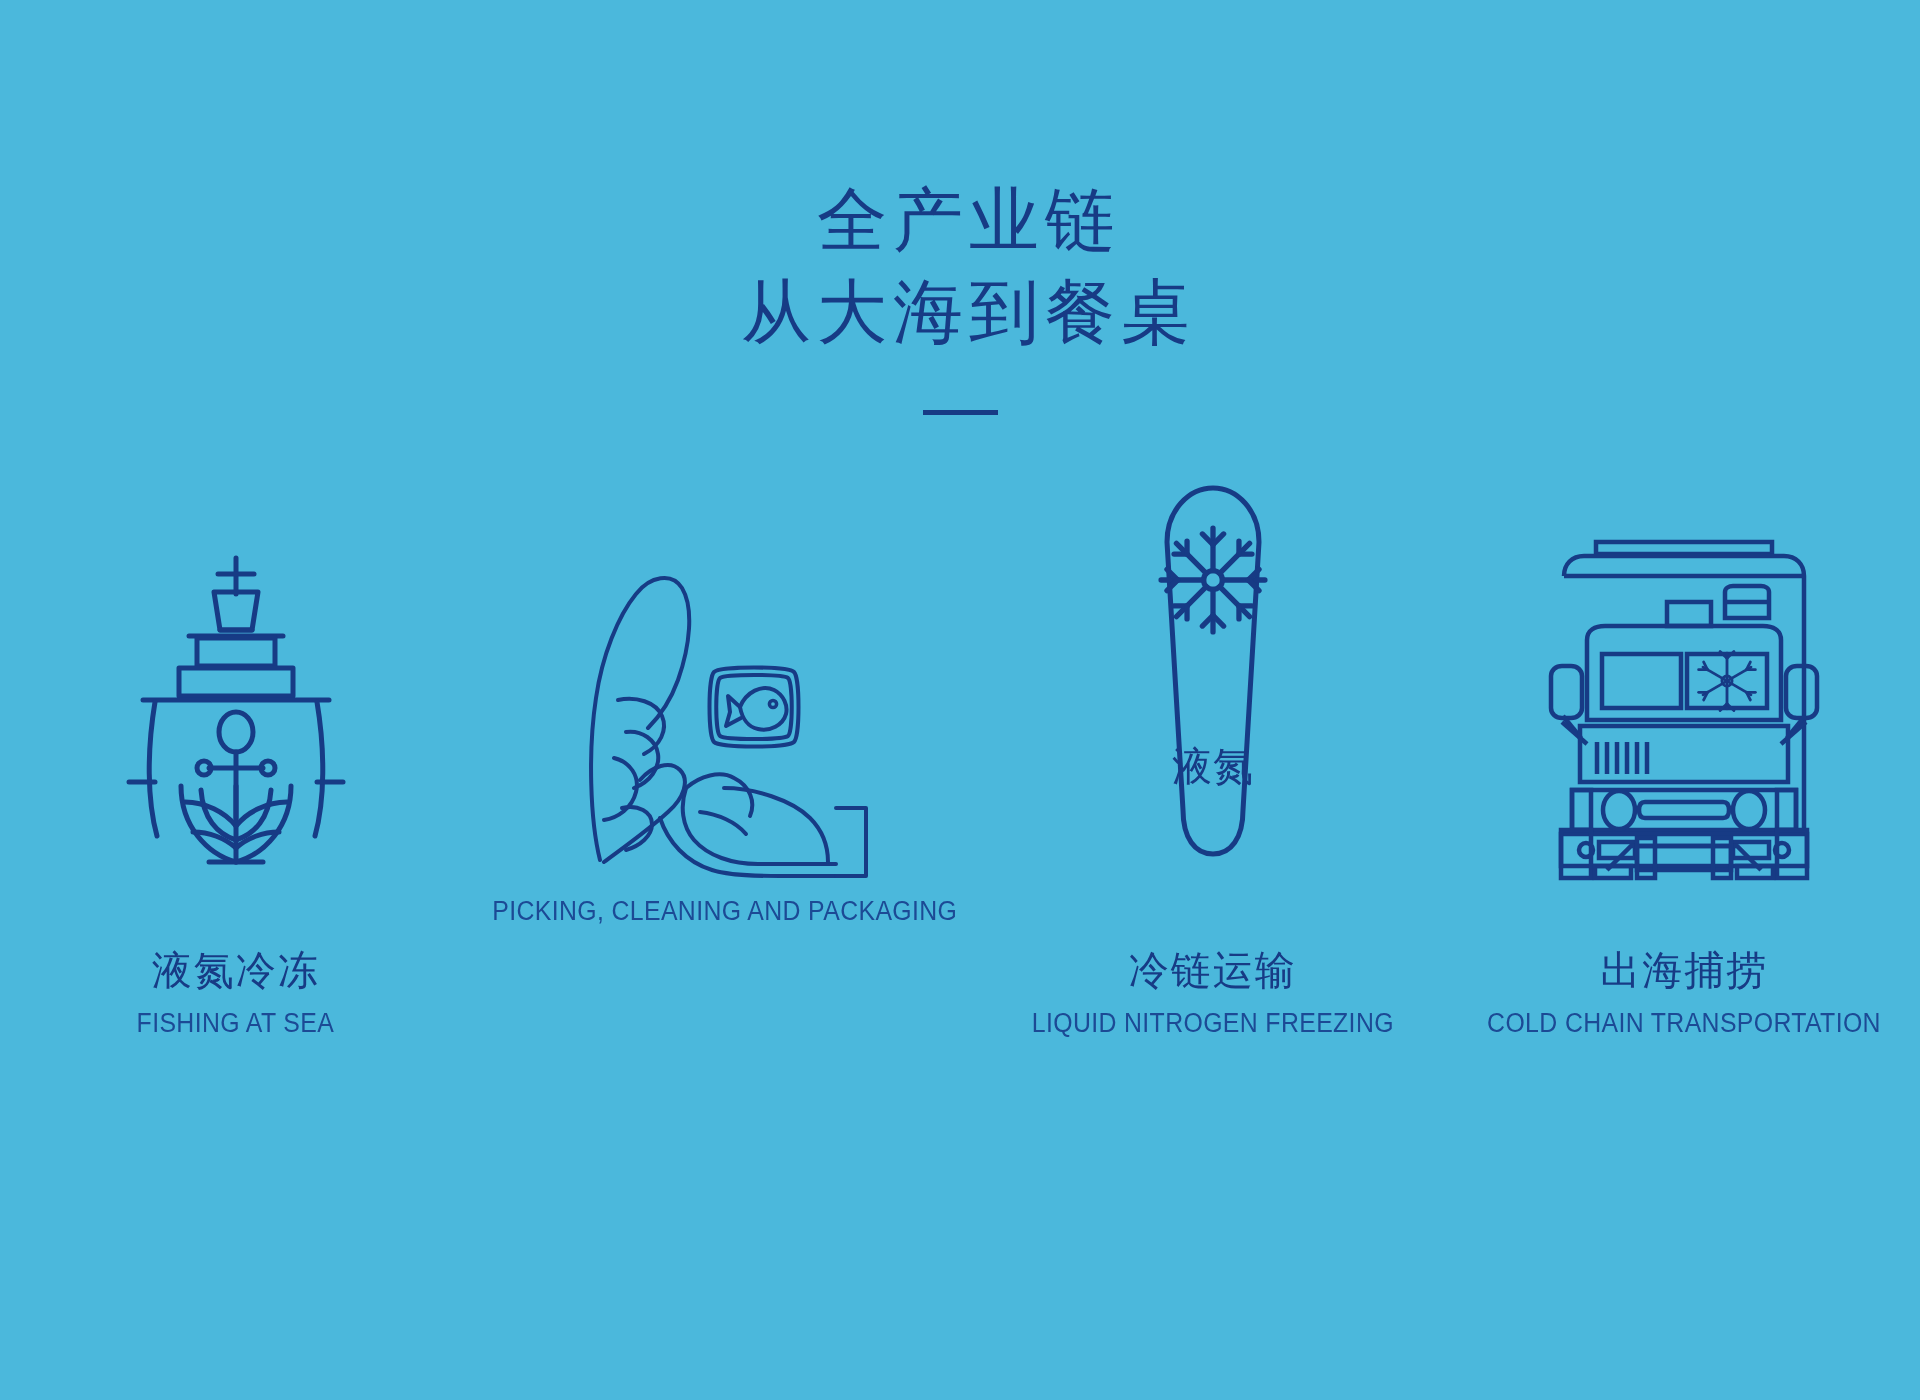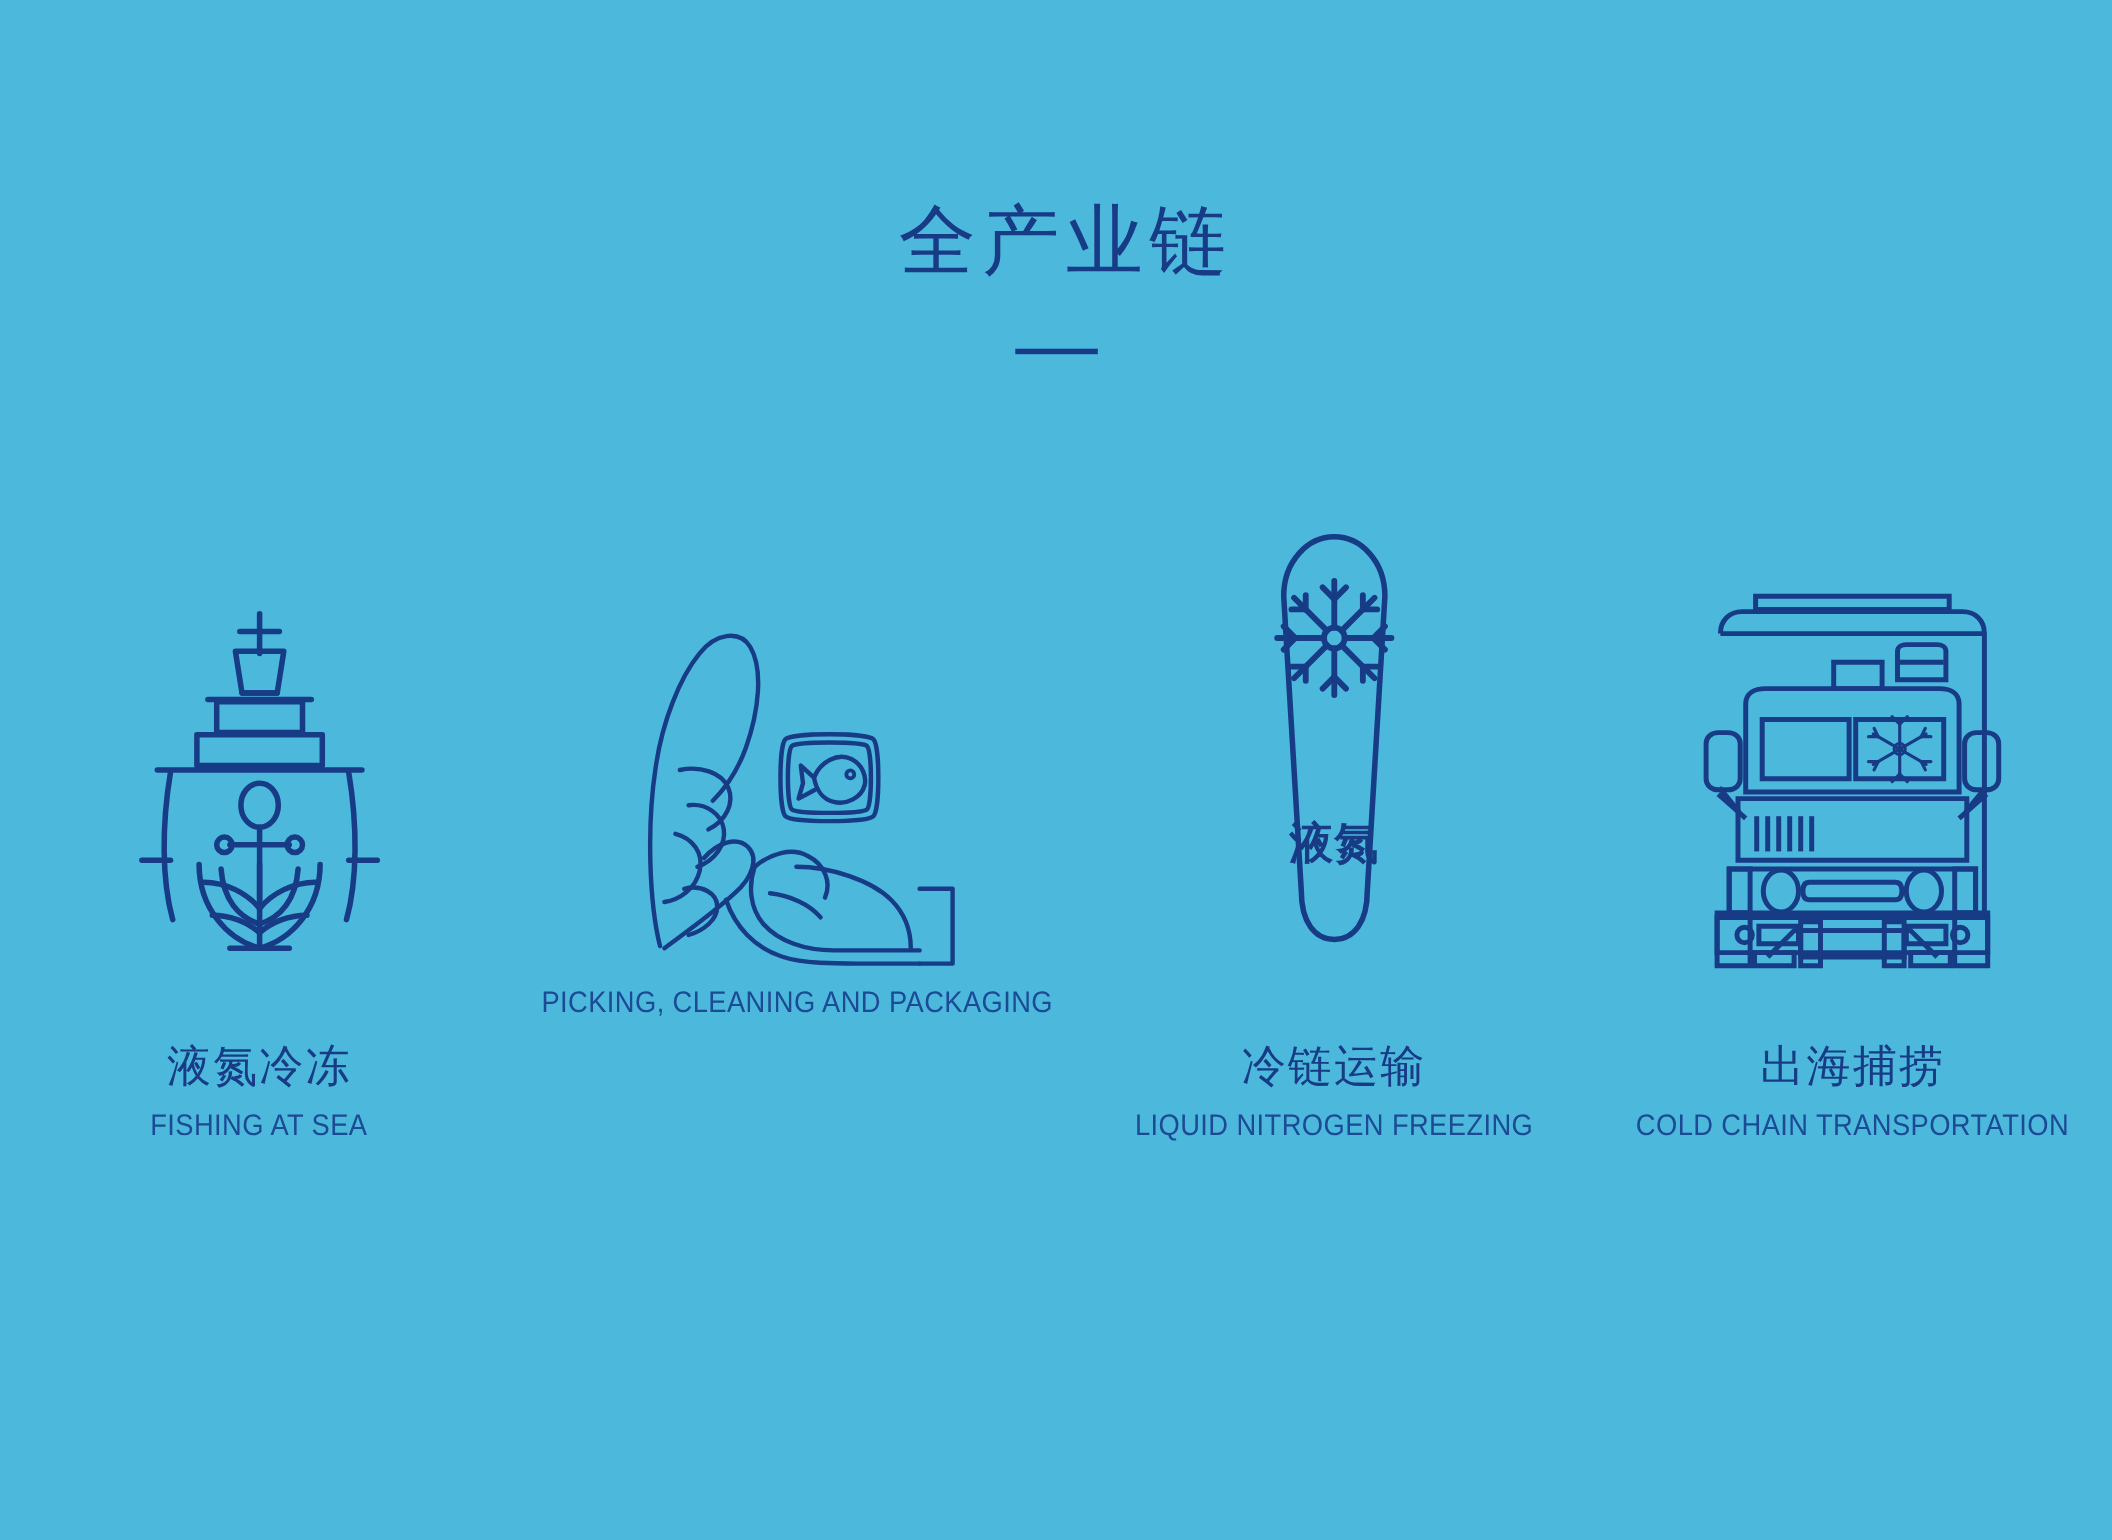--- a/index.html
+++ b/index.html
@@ -54,21 +54,20 @@
     flex: 1 1 0;
     display: flex;
     flex-direction: column;
     align-items: center;
   }
   .icon-wrap {
     height: 360px;
     display: flex;
     align-items: flex-end;
     justify-content: center;
-    font-weight: bold;
   }
   .icon-wrap svg { display: block; overflow: visible; }
 
   .label-zh {
     margin-top: 68px;
     font-size: 40px;
     color: #173b85;
     letter-spacing: 2px;
     line-height: 1.1;
     white-space: nowrap;
@@ -97,20 +96,21 @@
     letter-spacing: 1px;
   }
 </style>
 </head>
 <body>
 
 <div id="page">
 
   <div class="title-block">
     <div class="title-line l1">全产业链</div>
+    <div class="title-line l2">从大海到餐桌</div>
     <div class="title-rule"></div>
   </div>
 
   <div class="columns">
 
     <div class="col">
       <div class="icon-wrap">
         <svg width="230" height="330" viewBox="0 0 230 330" aria-hidden="true">
 
           <path class="ln" d="M115 8 V44"></path>

